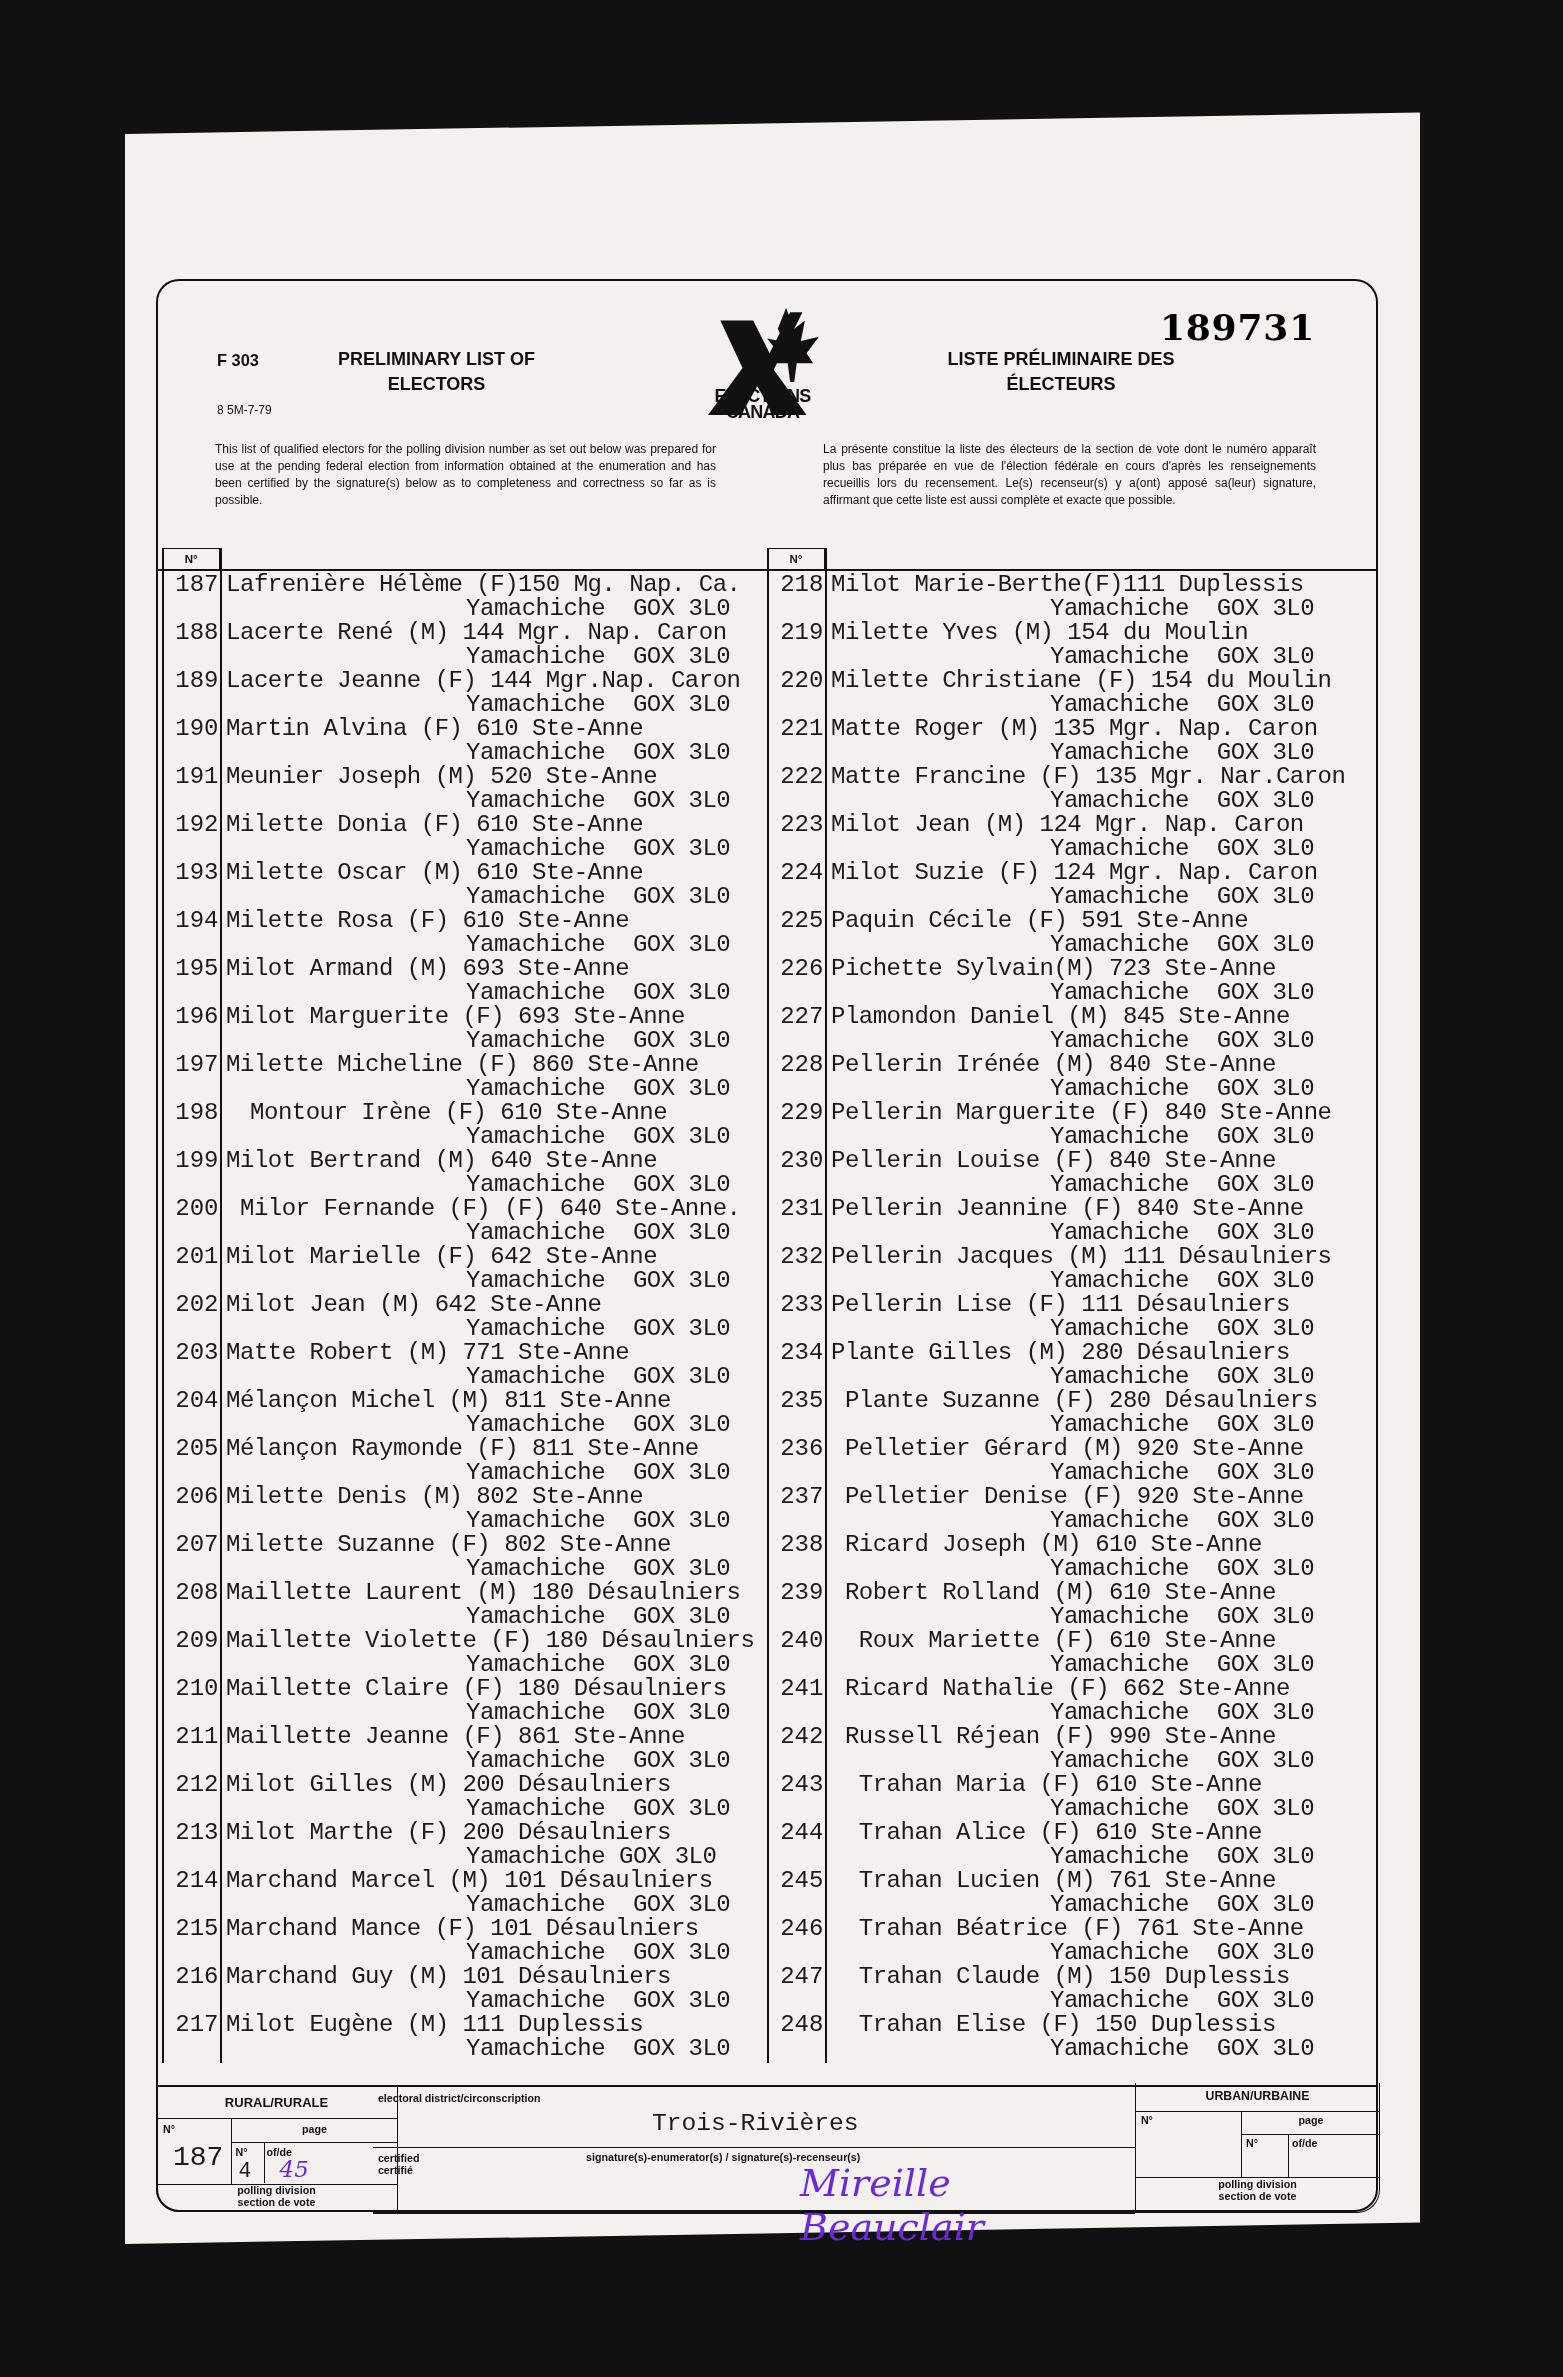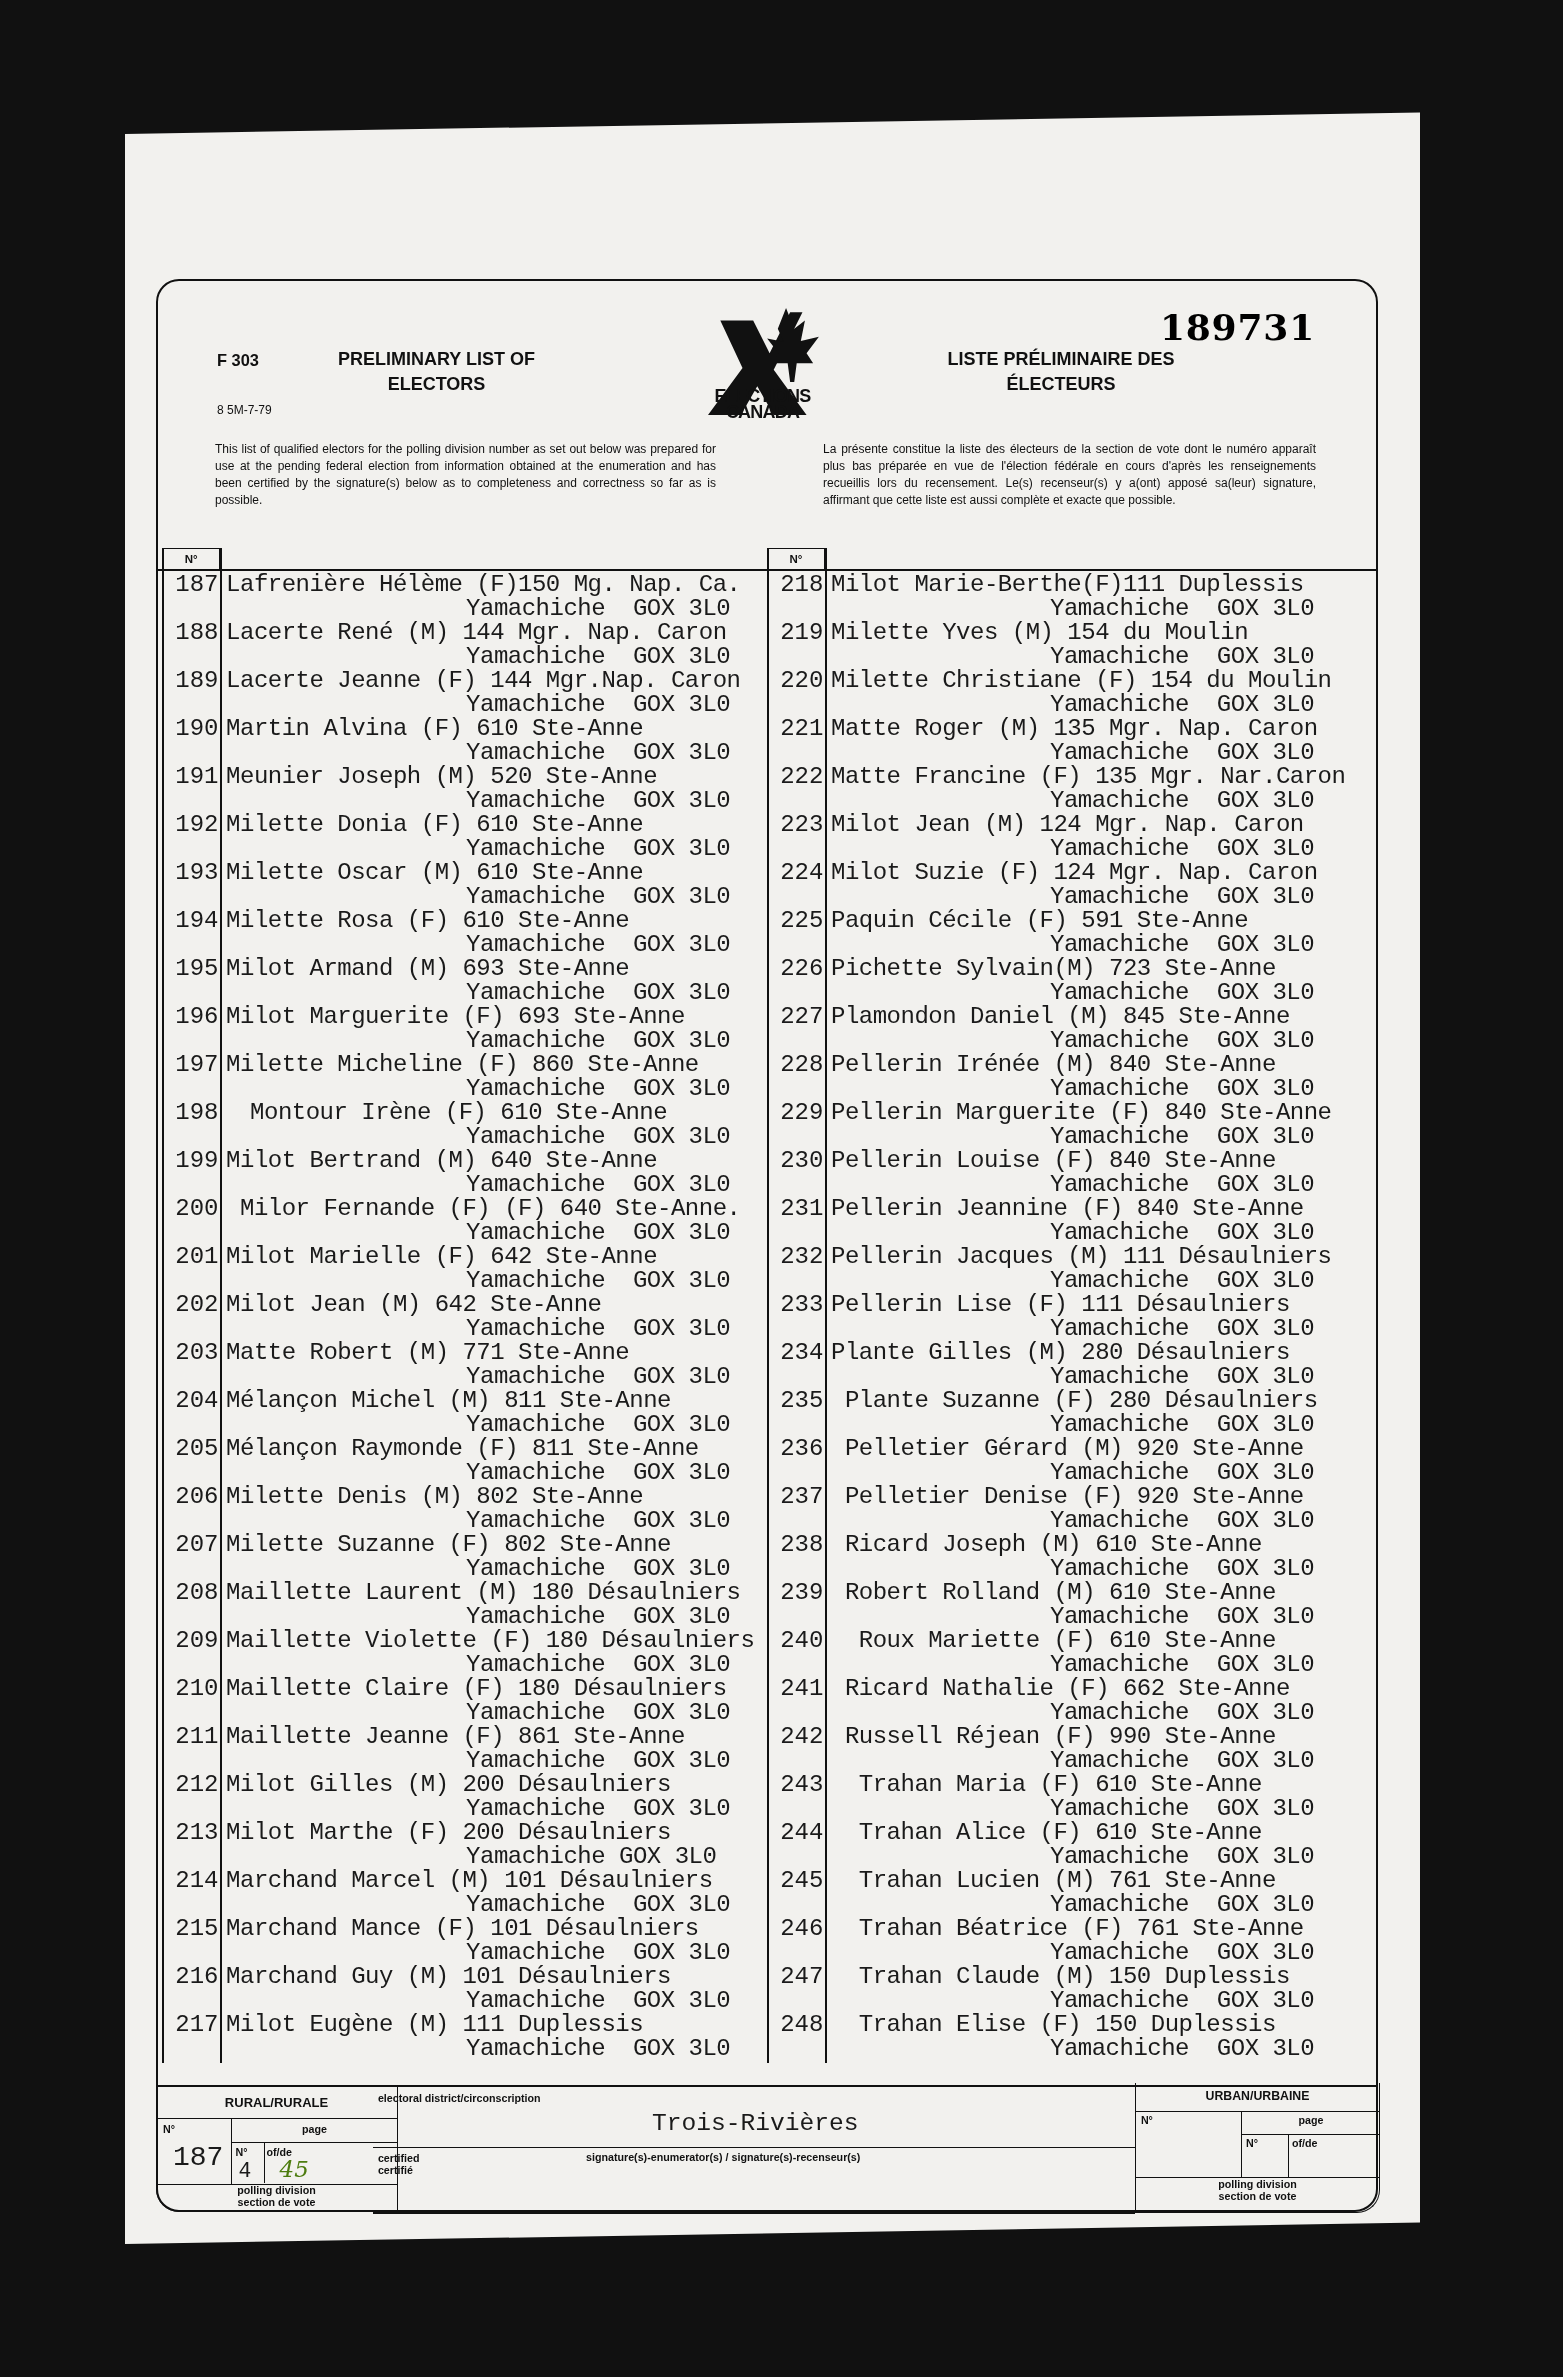--- a/index.html
+++ b/index.html
@@ -24,21 +24,21 @@
   .vline { position:absolute; border-left:2.1px solid #111; top:267px; height:1515px; }
   .list { position:absolute; top:292px; }
   .entry { position:relative; height:48px; }
   .entry .num { position:absolute; left:0; width:58px; text-align:right; top:0; font-size:24px; line-height:24.6px; padding-right:1.6px; box-sizing:border-box;}
   .entry .l1 { position:absolute; left:64px; top:0; font-size:24px; line-height:24.6px; white-space:nowrap; letter-spacing:-0.5px; }
   .entry .l2 { position:absolute; top:24px; font-size:24px; line-height:24.6px; white-space:nowrap; letter-spacing:-0.5px; }
   .footer { position:absolute; left:0; right:0; top:1804px; height:130px; }
   .fbox { position:absolute; border:1.6px solid #111; box-sizing:border-box; }
   .lbl { font-size:10.7px; font-weight:bold; }
   .center { text-align:center; }
-  .sig { position:absolute; font-family:"DejaVu Serif","Liberation Serif",serif; font-style:italic; font-size:38px; color:#4d7c0f; }
+  .sig { position:absolute; font-family:"DejaVu Serif","Liberation Serif",serif; font-style:italic; font-size:38px; color:#6d28d9; }
 </style>
 </head>
 <body>
 
 <div class="paper">
  <div class="paper-inner">
   <div class="form">
 
     <div class="serial">189731</div>
     <div class="formno sans">F 303</div>
@@ -411,20 +411,21 @@
 
       <div style="position:absolute;left:215px;top:0;width:762px;height:127px;border-bottom:2.5px solid #111;">
         <div class="lbl" style="position:absolute;left:4.9px;top:6.6px;font-weight:bold;">electoral district/circonscription</div>
         <div class="mono" style="position:absolute;left:279px;top:24.6px;font-size:24.6px;">Trois-Rivières</div>
         <div style="position:absolute;left:0;right:0;top:62px;border-top:1.6px solid #111;"></div>
         <div class="lbl" style="position:absolute;left:4.9px;top:67px;line-height:12.3px;">
           <div>certified</div>
           <div>certifié</div>
         </div>
         <div class="lbl" style="position:absolute;left:213px;top:66px;">signature(s)-enumerator(s) / signature(s)-recenseur(s)</div>
+        <div class="sig" style="left:427px;top:76px;">Mireille Beauclair</div>
       </div>
 
       <div class="fbox" style="left:977px;top:-2.5px;width:245px;height:130px;border-radius:0 0 23px 0;border-top:none;">
         <div class="center" style="position:absolute;left:0;right:0;top:6.6px;font-size:12.3px;font-weight:bold;">URBAN/URBAINE</div>
         <div style="position:absolute;left:0;right:0;top:28px;border-top:1.6px solid #111;"></div>
         <div class="lbl" style="position:absolute;left:4.9px;top:31px;">N°</div>
         <div style="position:absolute;left:105px;top:28px;height:66px;border-left:1.6px solid #111;"></div>
         <div class="lbl center" style="position:absolute;left:107px;right:0;top:31px;">page</div>
         <div style="position:absolute;left:105px;right:0;top:51px;border-top:1.6px solid #111;"></div>
         <div class="lbl" style="position:absolute;left:110px;top:54px;">N°</div>

